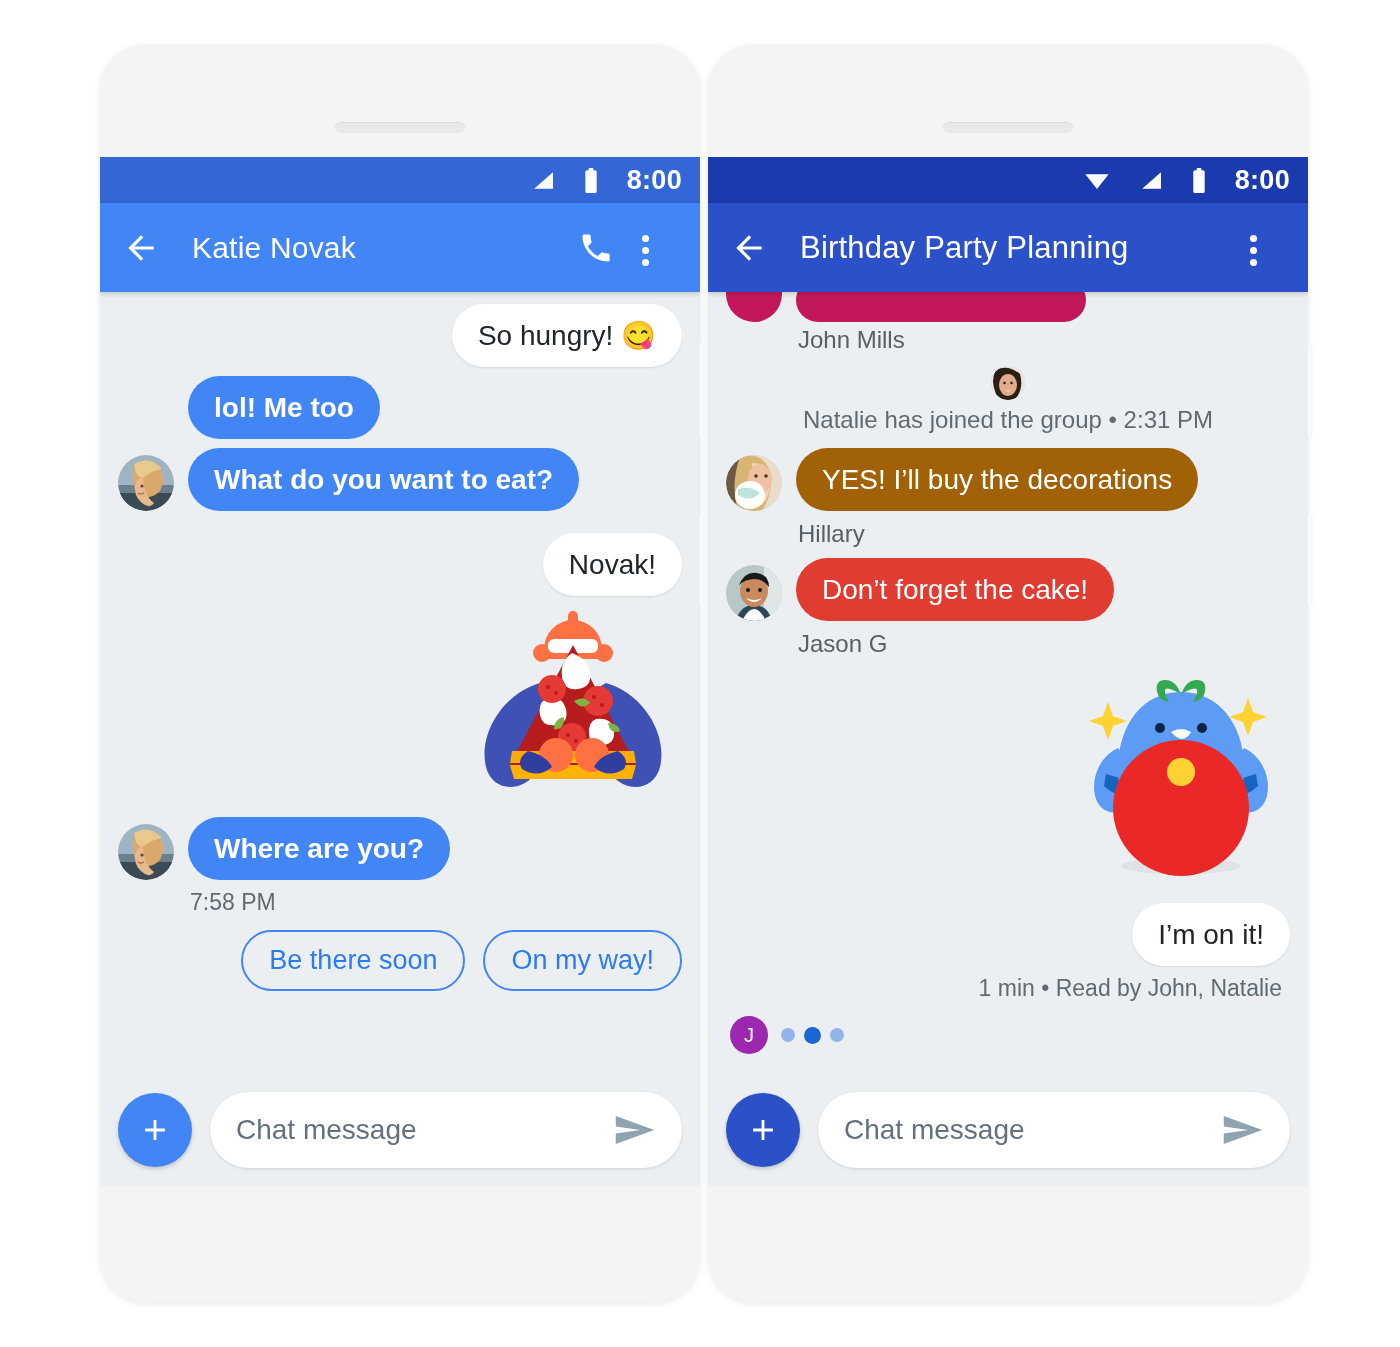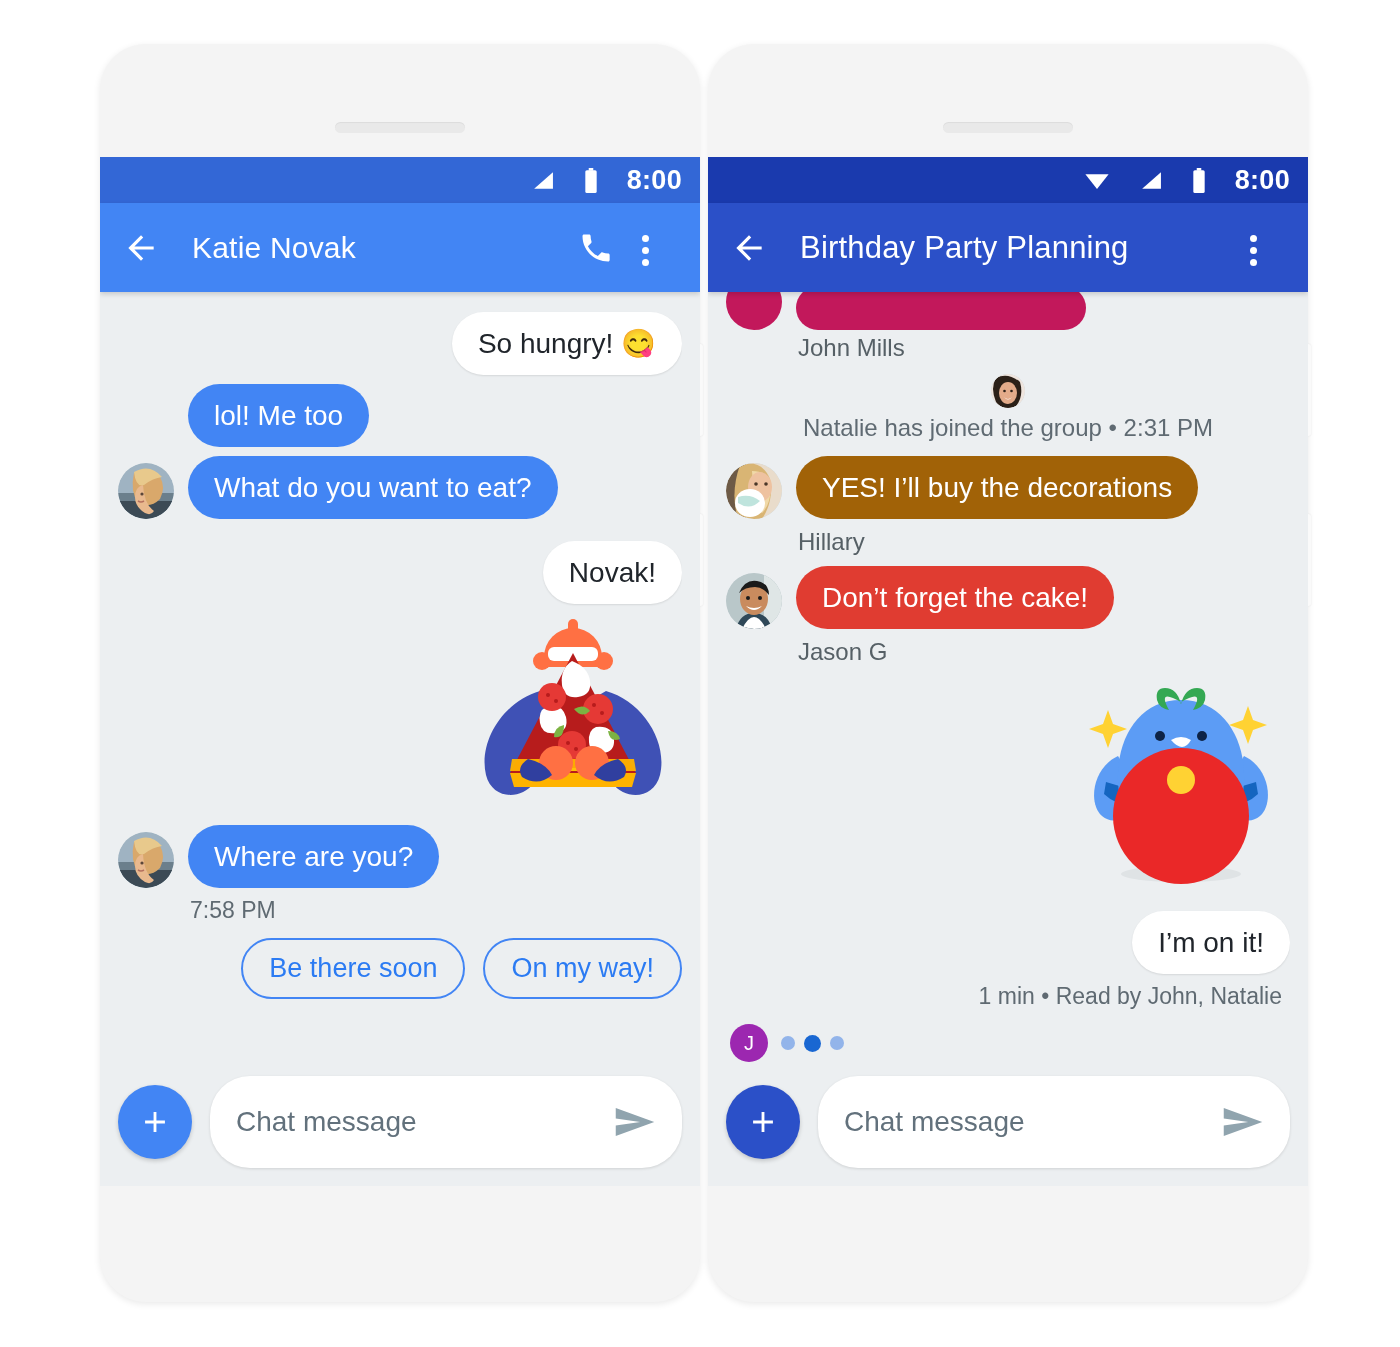--- a/index.html
+++ b/index.html
@@ -70,41 +70,41 @@
   .kebab { width: 7px; }
   .kebab i { display:block; width: 7px; height: 7px; border-radius: 50%; background:#fff; margin: 5px 0; }
 
   
   .convo {
     position: relative;
     height: calc(1029px - 46px - 89px);
     padding: 0 18px 0 18px;
     display: flex; flex-direction: column;
   }
-  .thread { flex: 1 1 auto; overflow: hidden; padding-top: 16px; }
+  .thread { flex: 1 1 auto; overflow: hidden; padding-top: 8px; }
 
   .row { display: flex; align-items: flex-end; margin-bottom: 9px; }
   .row.out { justify-content: flex-end; }
   .row.in  { justify-content: flex-start; }
 
   .avatar {
     width: 56px; height: 56px; border-radius: 50%;
     flex: 0 0 auto; margin-right: 14px; overflow: hidden;
     background: #cfd8dc; position: relative;
   }
   .avatar.spacer-av { background: transparent; }
   .avatar svg { display:block; width:100%; height:100%; }
 
   .bubble {
     max-width: 430px; padding: 15px 26px;
     border-radius: 36px; font-size: 28px; line-height: 1.18;
     word-wrap: break-word;
   }
   .bubble.white { background: #fff; color: #20252b; box-shadow: 0 1px 2px rgba(0,0,0,0.10); }
-  .bubble.blue  { background: #4285f4; color: #fff; }
+  .bubble.blue  { background: #4285f4; color: #fff; font-weight: bold; }
   .bubble.green { background: #a16207; color: #fff; }
   .bubble.red   { background: #e03c31; color: #fff; }
   .bubble.crimson { background: #c2185b; color:#fff; }
 
   .meta {
     font-size: 23px; color: #5f6a72; margin: 2px 0 14px 0;
   }
   .meta.in  { margin-left: 72px; }
   .meta.out { text-align: right; margin-right: 8px; }
 
@@ -139,21 +139,21 @@
 
   
   .composer { display: flex; align-items: center; padding: 10px 0 18px 0; gap: 18px; }
   .fab {
     width: 74px; height: 74px; border-radius: 50%;
     display:flex; align-items:center; justify-content:center;
     flex: 0 0 auto; box-shadow: 0 2px 4px rgba(0,0,0,0.18);
   }
   .fab svg { width: 34px; height: 34px; }
   .inputbar {
-    flex: 1 1 auto; height: 92px; background: #fff; border-radius: 40px;
+    flex: 1 1 auto; height: 76px; background: #fff; border-radius: 40px;
     display:flex; align-items:center; padding: 0 26px;
     box-shadow: 0 1px 3px rgba(0,0,0,0.12);
   }
   .inputbar .ph { flex:1 1 auto; color:#62717c; font-size: 28px; }
   .inputbar .send { width: 42px; height: 32px; flex:0 0 auto; }
 
   
   .right .statusbar { background: #1a3aae; }
   .right .appbar    { background: #2b50c8; }
   .left  .statusbar { background: #3367d6; }

